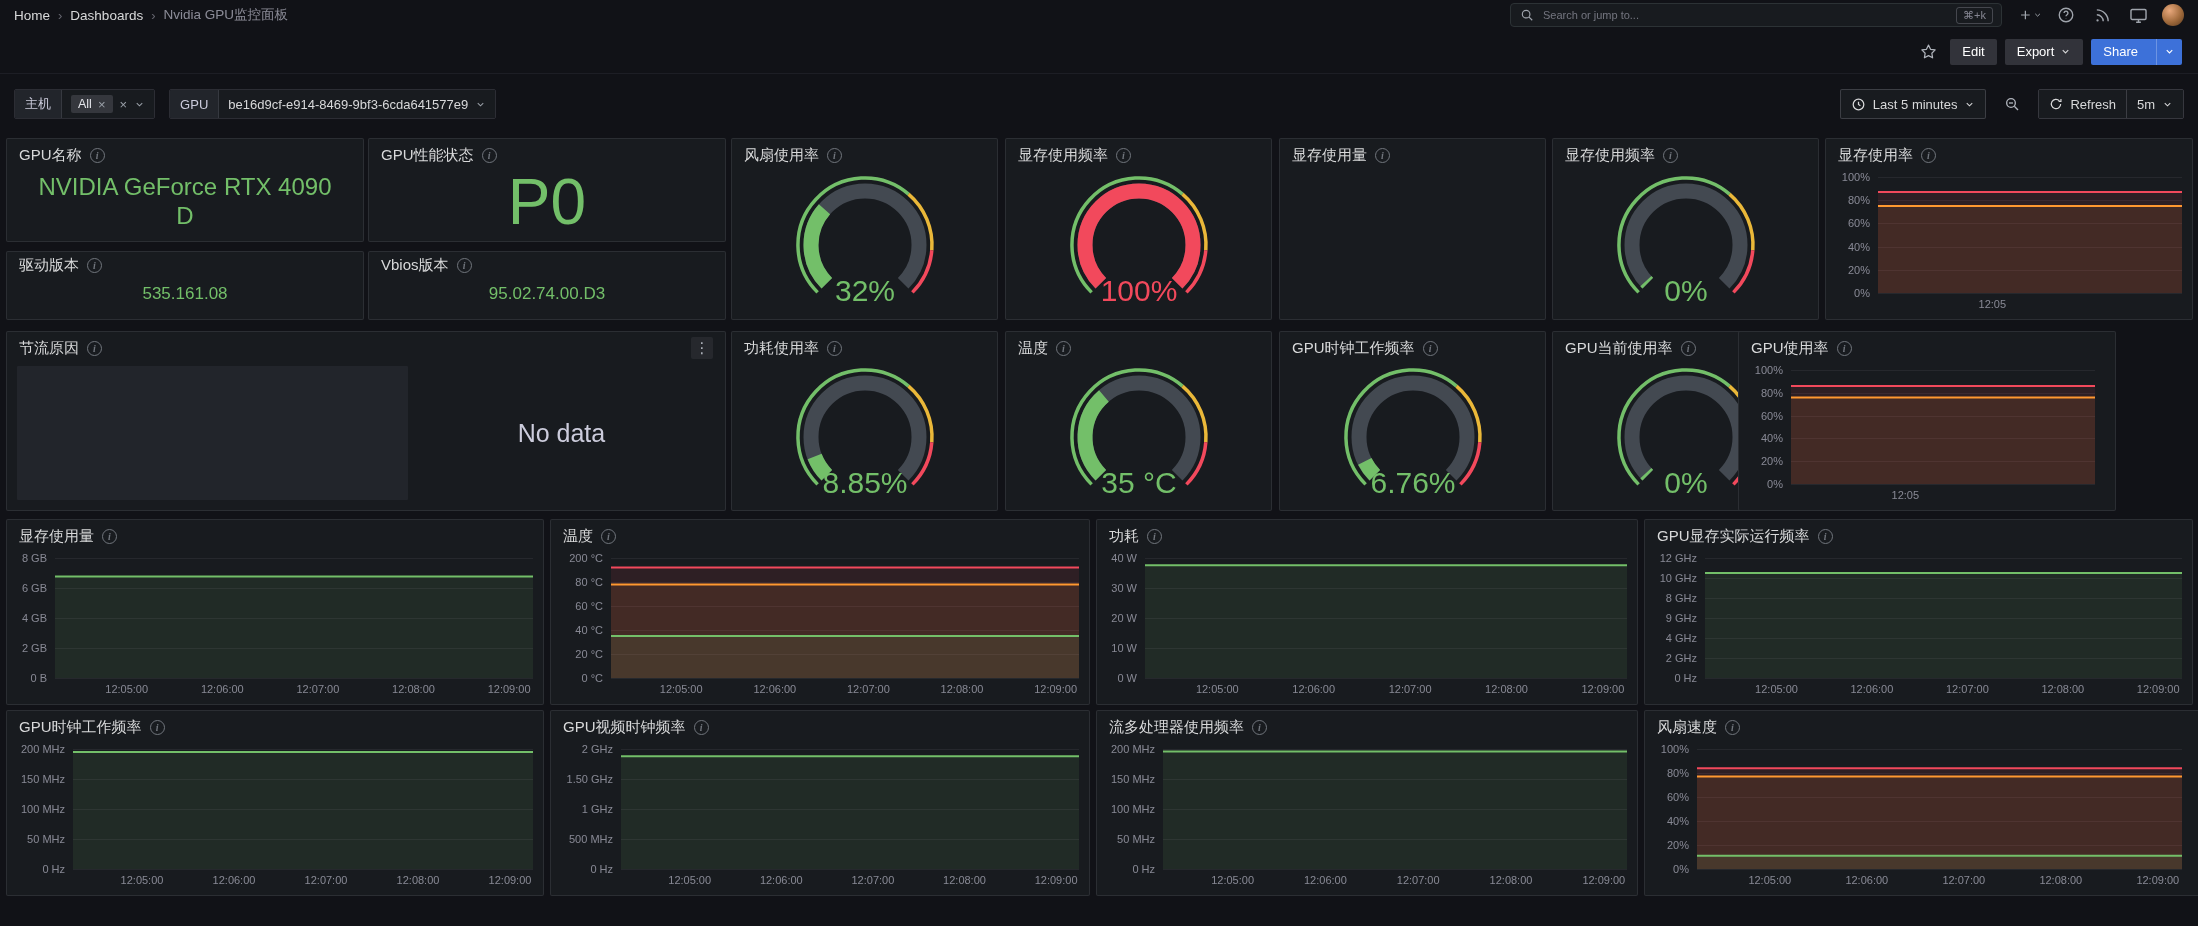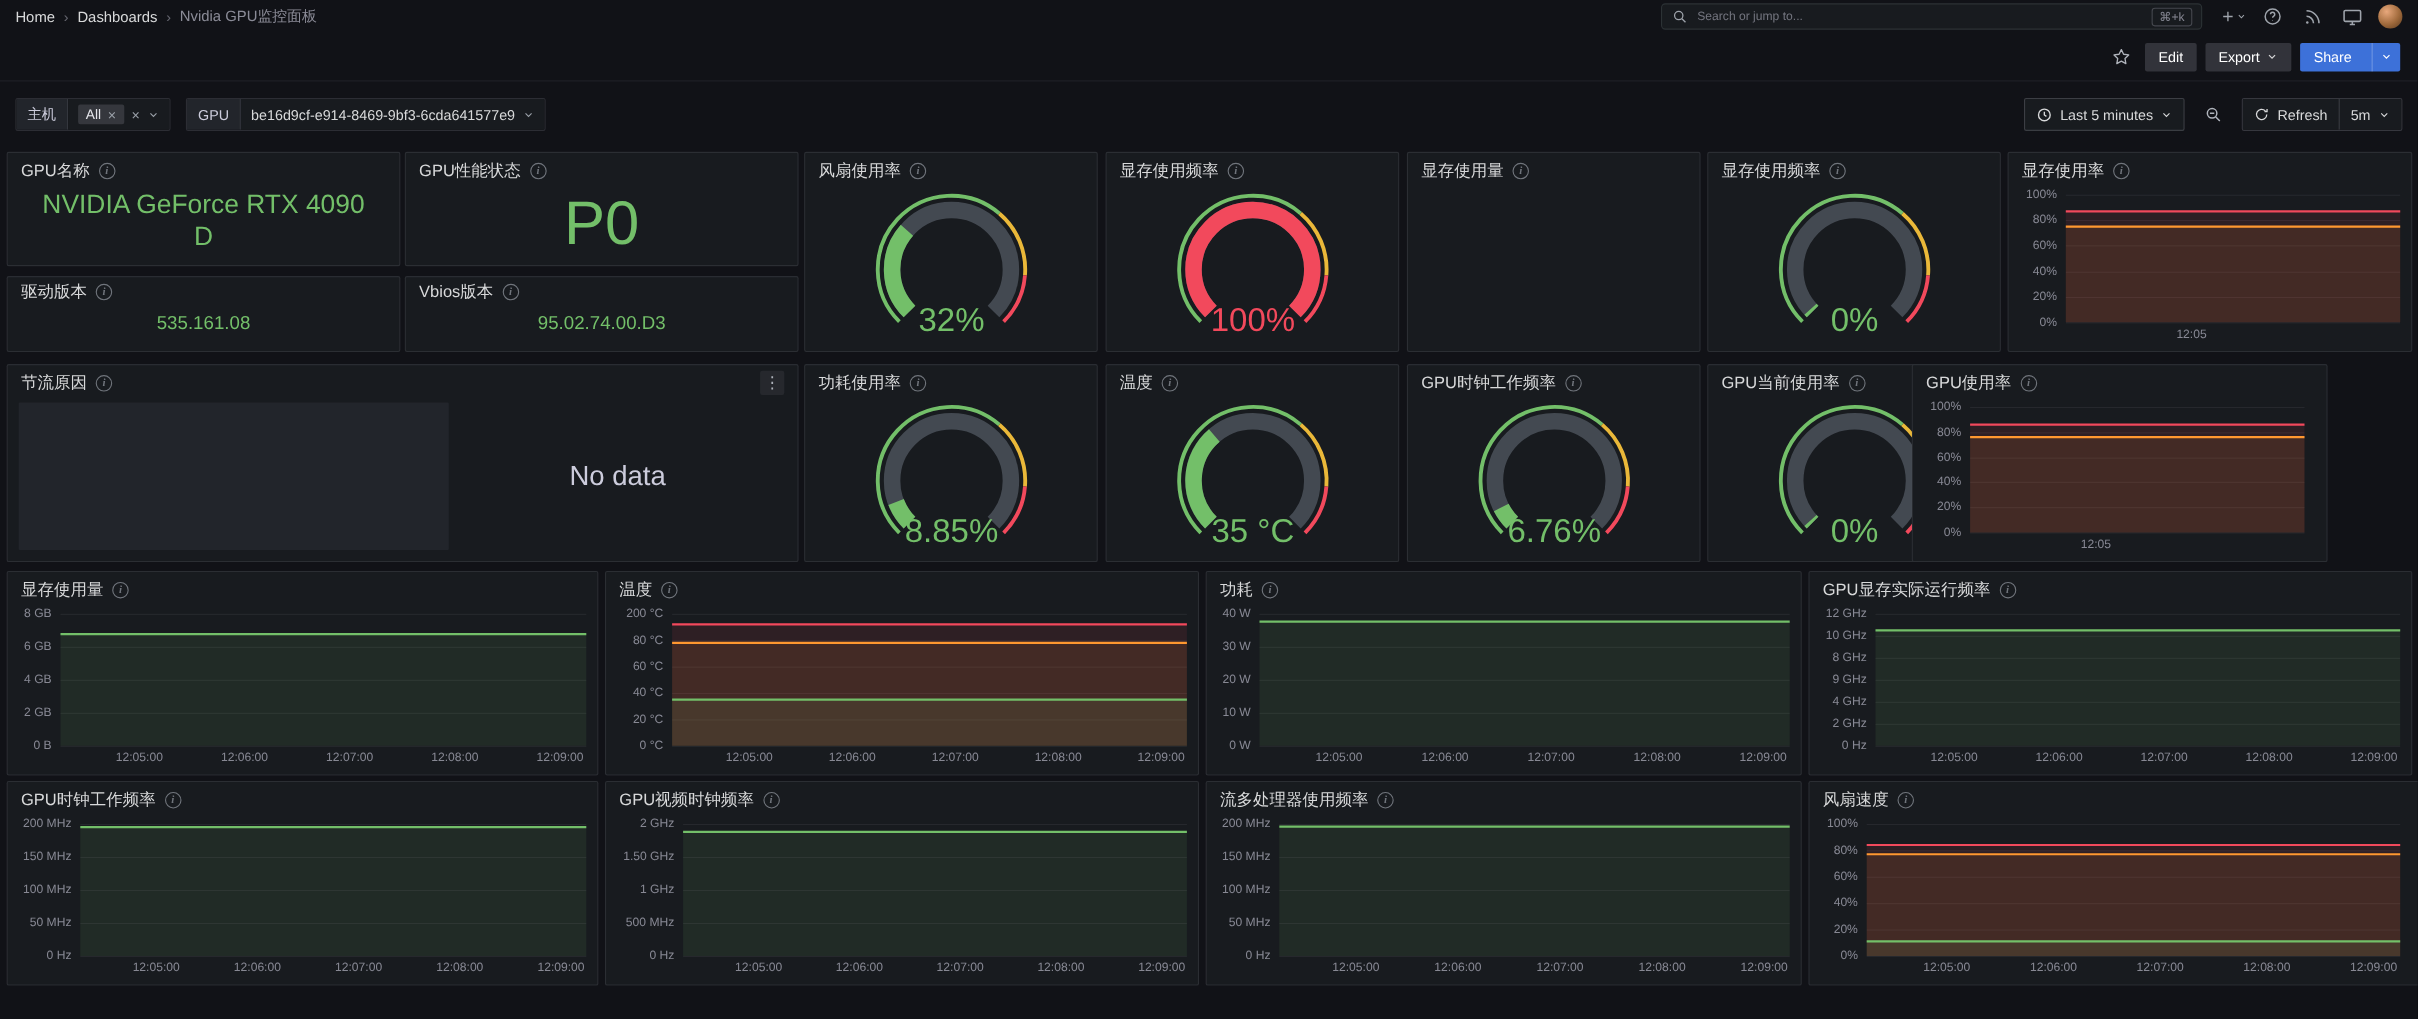--- a/index.html
+++ b/index.html
@@ -51,21 +51,21 @@
 .panel{position:absolute;background:#181b1f;border:1px solid rgba(204,204,220,.11);border-radius:2px}
 .p-head{height:32px;display:flex;align-items:center;gap:8px;padding:0 12px;cursor:pointer}
 .p-title{font-size:15px;font-weight:500;color:#d8d9da;white-space:nowrap;overflow:hidden;text-overflow:ellipsis}
 .info-i{flex:none;width:15px;height:15px;border:1.4px solid #878c94;border-radius:50%;color:#878c94;font-size:10px;
   font-family:"Liberation Serif",serif;font-style:italic;font-weight:700;display:inline-flex;align-items:center;justify-content:center;opacity:.8;cursor:pointer}
 .kebab{margin-left:auto;width:22px;height:22px;display:flex;align-items:center;justify-content:center;
   color:#aeb2ba;background:rgba(204,204,220,.08);border-radius:2px;font-size:15px;cursor:pointer}
 .stat{position:absolute;left:0;right:0;top:30px;bottom:6px;display:flex;align-items:center;justify-content:center;
   text-align:center;color:#73bf69;font-weight:500;overflow:hidden}
 .stat-name{font-size:24px;line-height:1.2;padding:0 30px}
-.stat-state{font-size:56px}
+.stat-state{font-size:64px}
 .stat-sm{font-size:17px}
 .short .p-head{height:26px}
 .short .stat{top:22px}
 .gauge-wrap{position:absolute;left:0;right:0;top:30px;bottom:4px;display:flex;align-items:center;justify-content:center}
 
 .ts{position:absolute;left:8px;right:6px;top:32px;bottom:8px;overflow:hidden;cursor:crosshair}
 .gl{position:absolute;height:1px;background:rgba(204,204,220,.08)}
 .yl{position:absolute;font-size:11px;color:rgba(204,204,220,.62);transform:translateY(-50%);text-align:right;white-space:nowrap}
 .xl{position:absolute;font-size:11px;color:rgba(204,204,220,.62);transform:translateX(-50%);white-space:nowrap}
 

